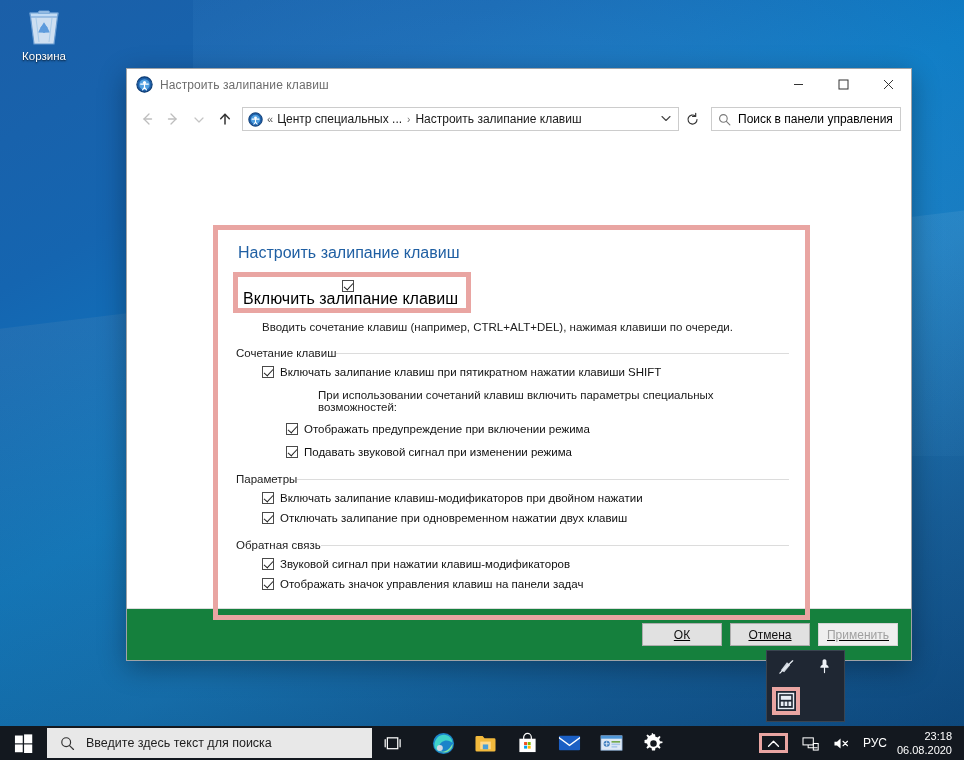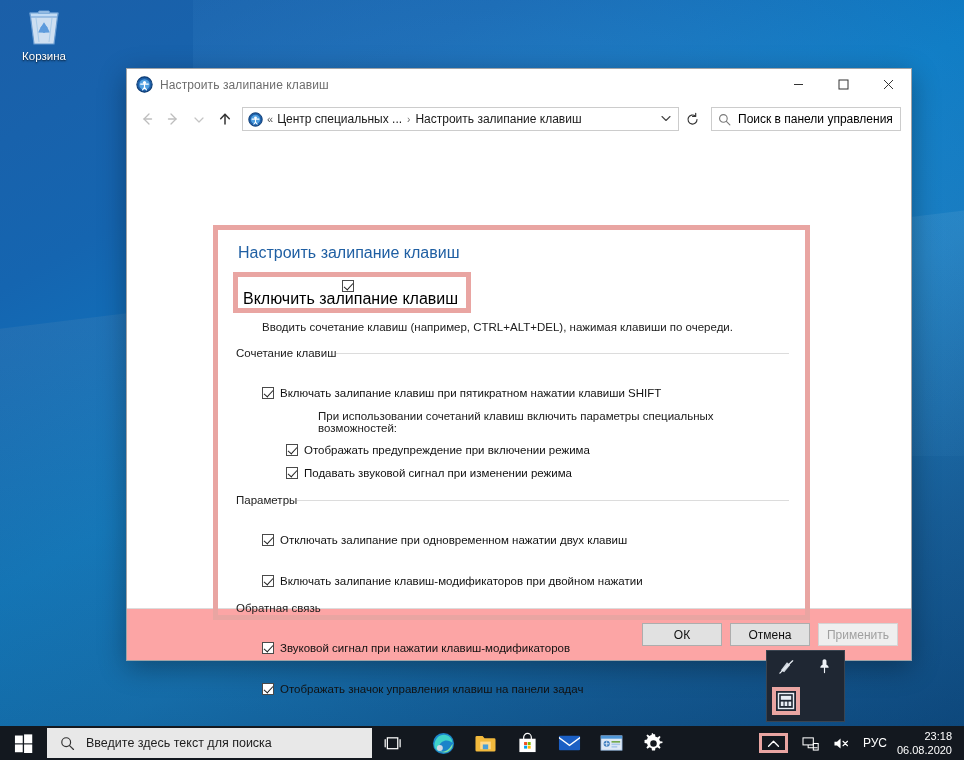--- a/index.html
+++ b/index.html
@@ -128,21 +128,21 @@
 
   .group { margin-top: 14px; }
   .group-head {
     display: flex; align-items: center; gap: 0;
     font-size: 11.5px; color: #202020;
     margin-left: 4px;
   }
   .group-head .rule { flex: 1 1 auto; height: 1px; background: #dcdcdc; }
 
   .row { display: flex; align-items: flex-start; font-size: 11.5px; color: #111; }
-  .r1 { margin: 27px 0 0 30px; }
+  .r1 { margin: 6px 0 0 30px; }
   .r2 { margin: 9px 0 0 54px; }
   .sub-note { font-size: 11.5px; color: #202020; margin: 10px 0 0 54px; padding-left: 32px; }
 
   .cb {
     width: 12px; height: 12px; flex: 0 0 12px;
     border: 1px solid #4a4a4a; background: #fff;
     margin-right: 6px; margin-top: 1px;
     position: relative;
   }
   .cb.checked::after {
@@ -150,23 +150,23 @@
     position: absolute; left: 3px; top: 0px;
     width: 4px; height: 8px;
     border: solid #222; border-width: 0 1.4px 1.4px 0;
     transform: rotate(42deg);
   }
   .cb-label { line-height: 14px; }
 
   
   .wfoot {
     flex: 0 0 52px; height: 52px;
-    background: #fca5a5; border-top: 1px solid #dcdcdc;
+    background: #15803d; border-top: 1px solid #dcdcdc;
     display: flex; align-items: center; justify-content: flex-end;
-    padding-right: 13px; gap: 8px;
+    padding-right: 13px; gap: 8px; text-decoration: underline;
   }
   .btn {
     width: 80px; height: 23px;
     font-size: 12px; color: #111;
     background: #e1e1e1; border: 1px solid #adadad;
     display: flex; align-items: center; justify-content: center;
   }
   .btn.disabled { color: #a0a0a0; background: #efefef; border-color: #d4d4d4; }
 
   
@@ -362,25 +362,25 @@
         </div>
 
         
         <div class="group">
           <div class="group-head">
             <span>Параметры</span>
             <span class="rule"></span>
           </div>
           <div class="row r1">
             <span class="cb checked"></span>
+            <span class="cb-label">Включать залипание клавиш-модификаторов при двойном нажатии</span>
+          </div>
+          <div class="row r1">
+            <span class="cb checked"></span>
             <span class="cb-label">Отключать залипание при одновременном нажатии двух клавиш</span>
-          </div>
-          <div class="row r1">
-            <span class="cb checked"></span>
-            <span class="cb-label">Включать залипание клавиш-модификаторов при двойном нажатии</span>
           </div>
         </div>
 
         
         <div class="group">
           <div class="group-head">
             <span>Обратная связь</span>
             <span class="rule"></span>
           </div>
           <div class="row r1">

